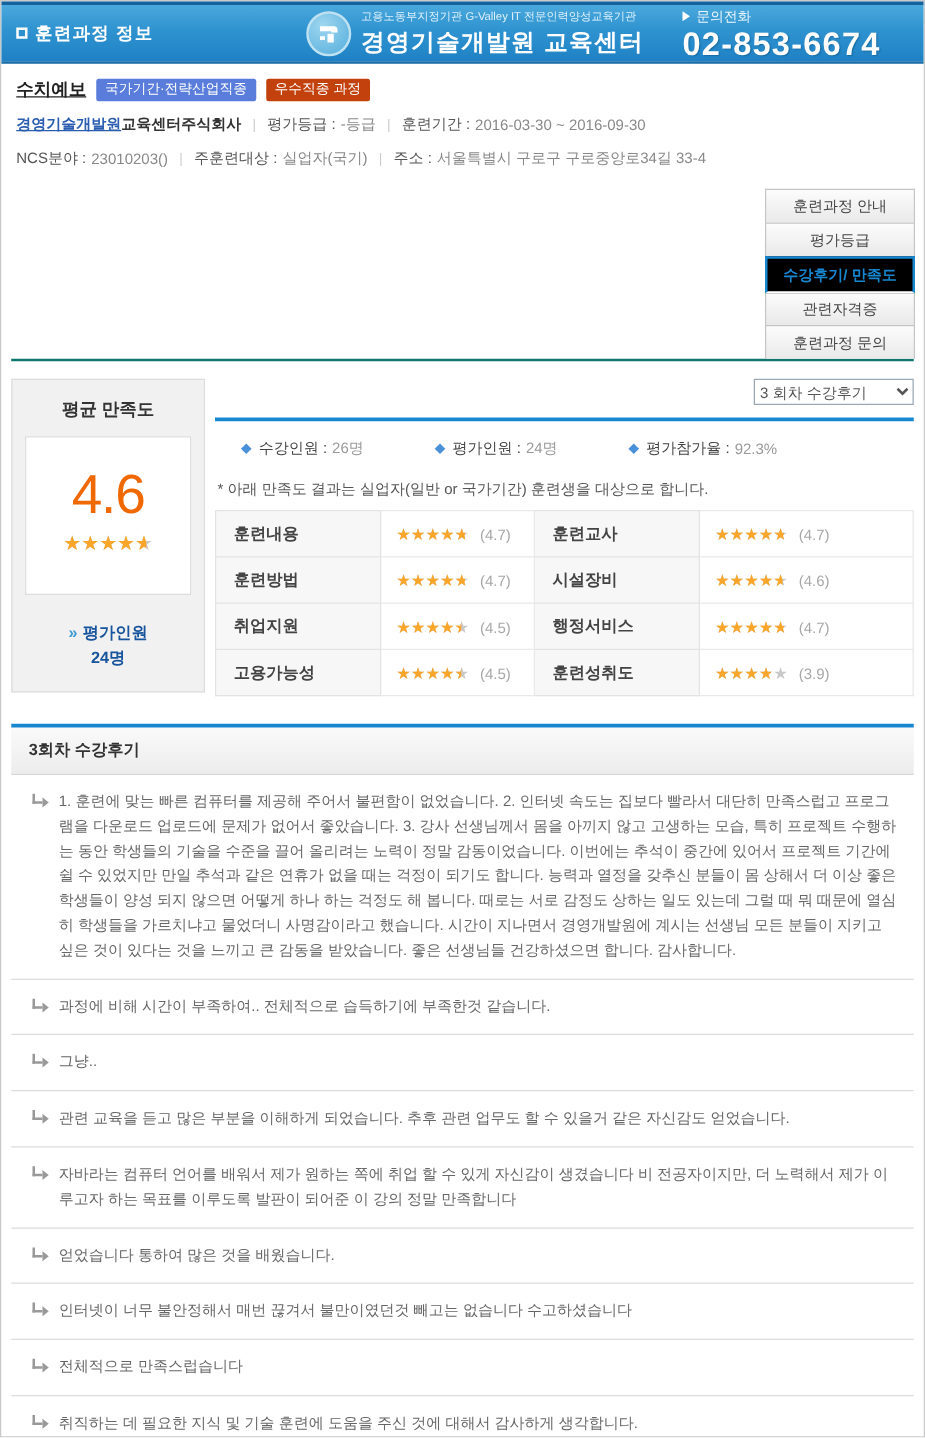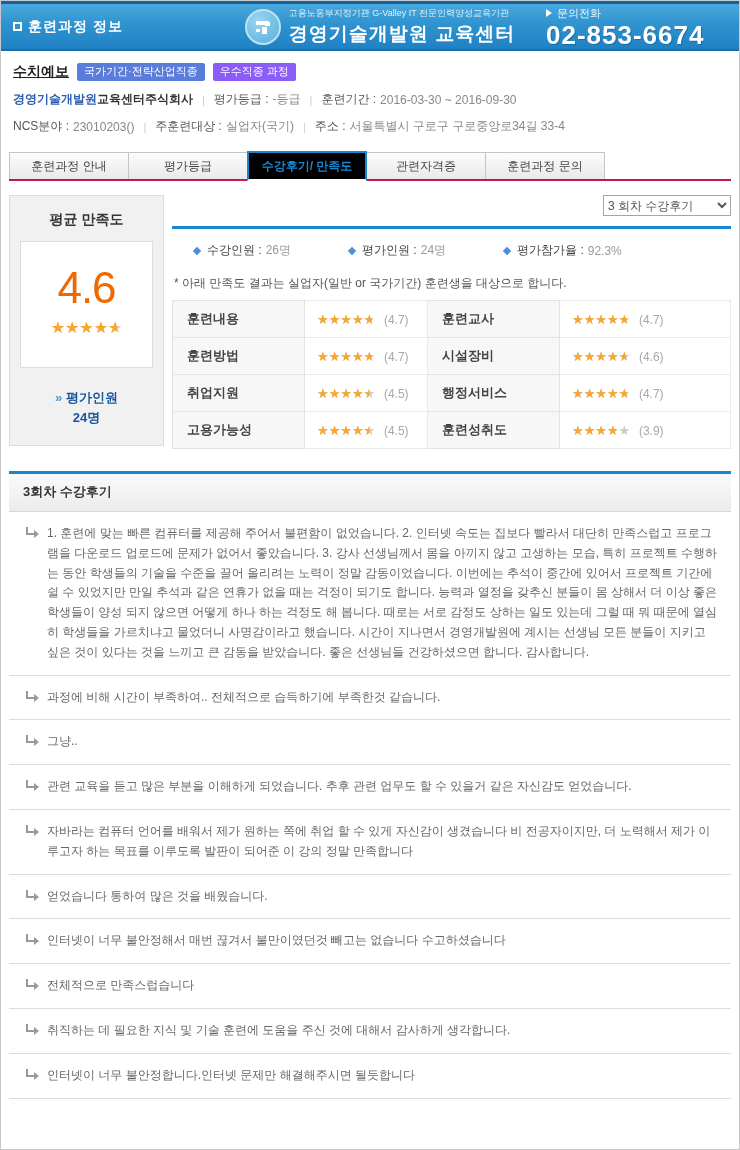--- a/index.html
+++ b/index.html
@@ -35,31 +35,31 @@
   .tri-icon { width:0; height:0; border-left:6px solid #fff; border-top:4px solid transparent; border-bottom:4px solid transparent; display:inline-block; }
   .phone { font-size:26px; color:#fff; font-weight:bold; letter-spacing:1px; line-height:1; margin-top:1px;
            text-shadow:1px 1px 1px rgba(0,60,100,.35); }
 
   
   .course-info { padding:12px 12px 0 12px; }
   .course-row1 { display:flex; align-items:center; gap:8px; }
   .course-title { font-size:14px; font-weight:bold; color:#222; text-decoration:underline; }
   .badge { font-size:11px; color:#fff; padding:3px 7px 4px; border-radius:2px; line-height:1; }
   .badge-blue { background:#5a7ddb; }
-  .badge-pink { background:#8b5cf6; }
+  .badge-pink { background:#c2410c; }
   .course-row2, .course-row3 { margin-top:10px; font-size:12px; color:#555; display:flex; align-items:center; flex-wrap:wrap; }
-  .provider-hl { color:#2a5db0; font-weight:bold; }
+  .provider-hl { color:#2a5db0; font-weight:bold;text-decoration:underline; }
   .provider-rest { color:#333; font-weight:bold; }
   .sep { color:#ccc; margin:0 9px; font-size:11px; }
   .kv-label { color:#555; }
   .kv-value { color:#888; margin-left:4px; }
 
   
   .tabs {
-    display:flex; margin:16px 8px 0; border-bottom:2px solid #be185d; align-items:flex-end;
+    display:flex; margin:16px 8px 0; border-bottom:2px solid #0f766e; align-items:flex-end;flex-direction:column;
   }
   .tab {
     width:120px; height:27px; display:flex; align-items:center; justify-content:center;
     font-size:12px; color:#444; cursor:pointer;
     background:linear-gradient(180deg,#fcfcfc,#e9e9e9);
     border:1px solid #c5c5c5; border-bottom:none; margin-right:-1px;
   }
   .tab.active {
     background:#000000; color:#1787d0; font-weight:bold;
     border:2px solid #1787d0; border-bottom:2px solid #fff;

